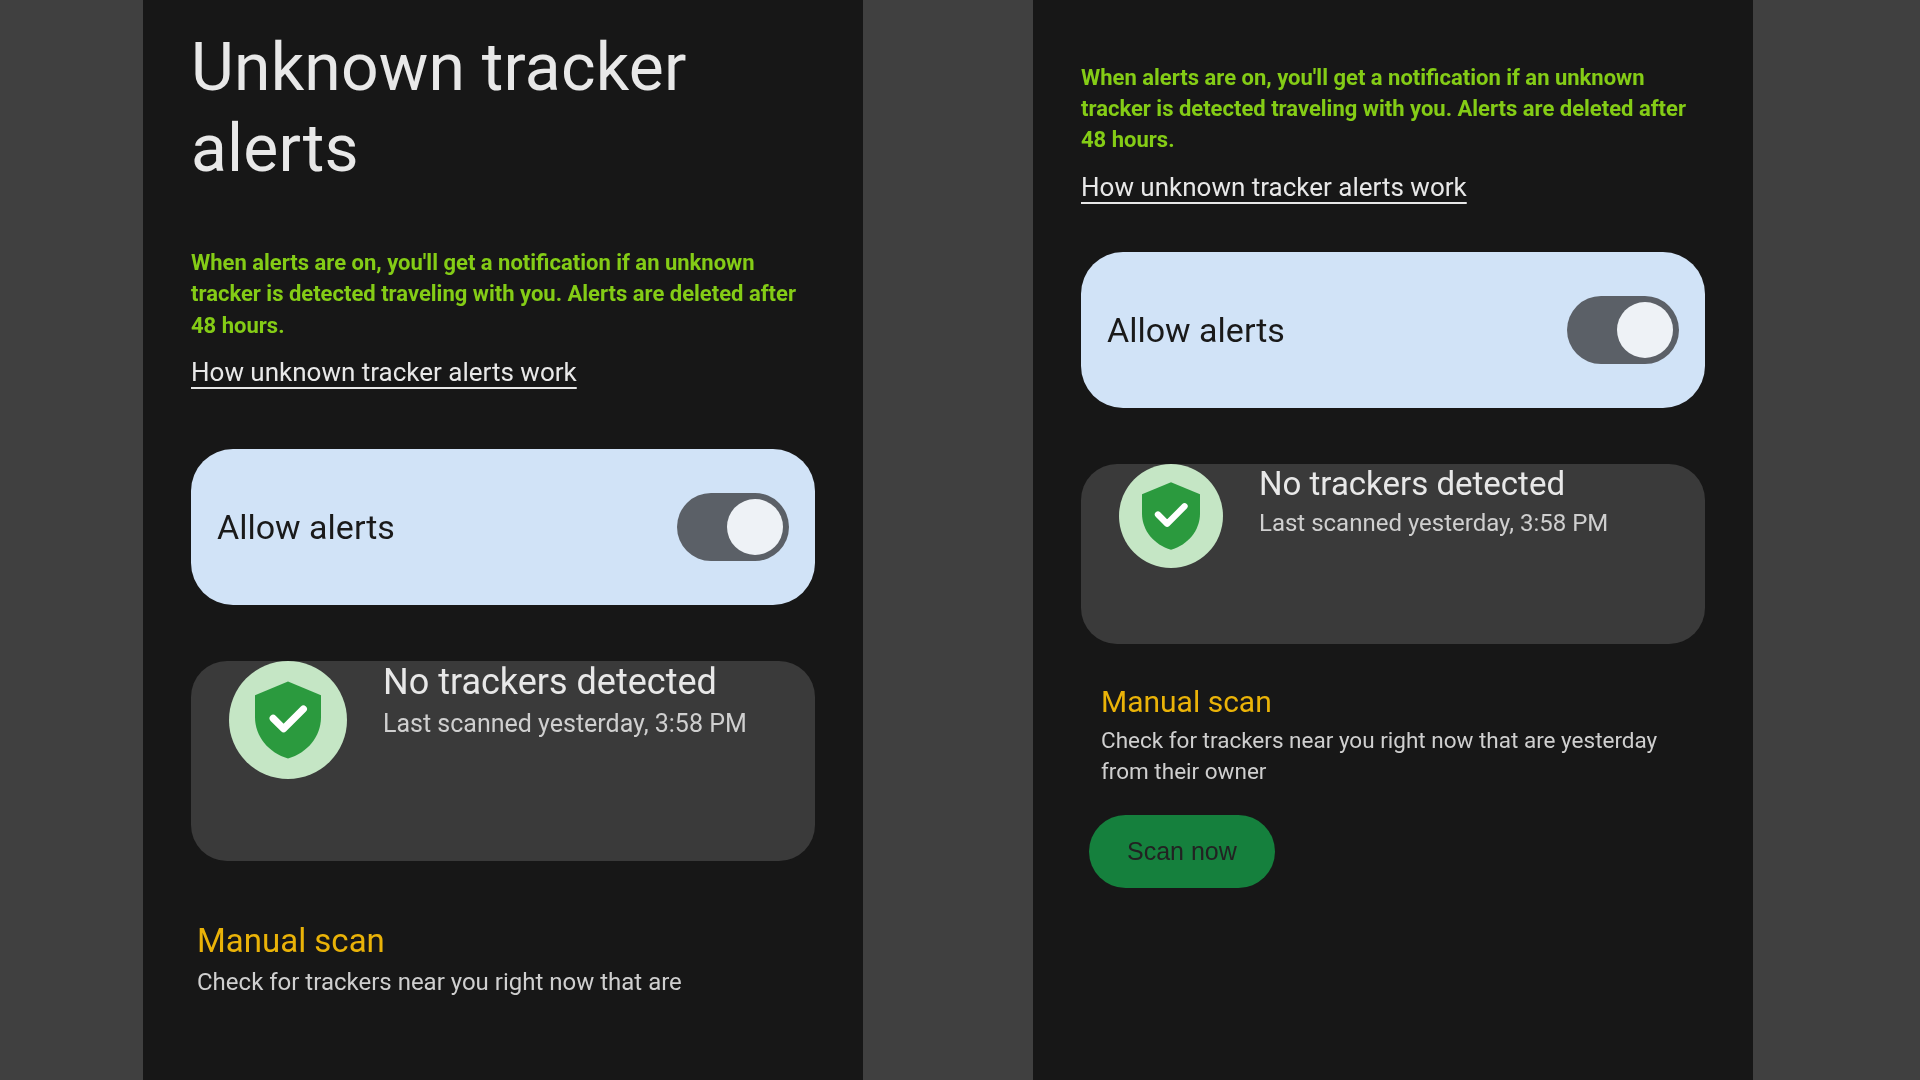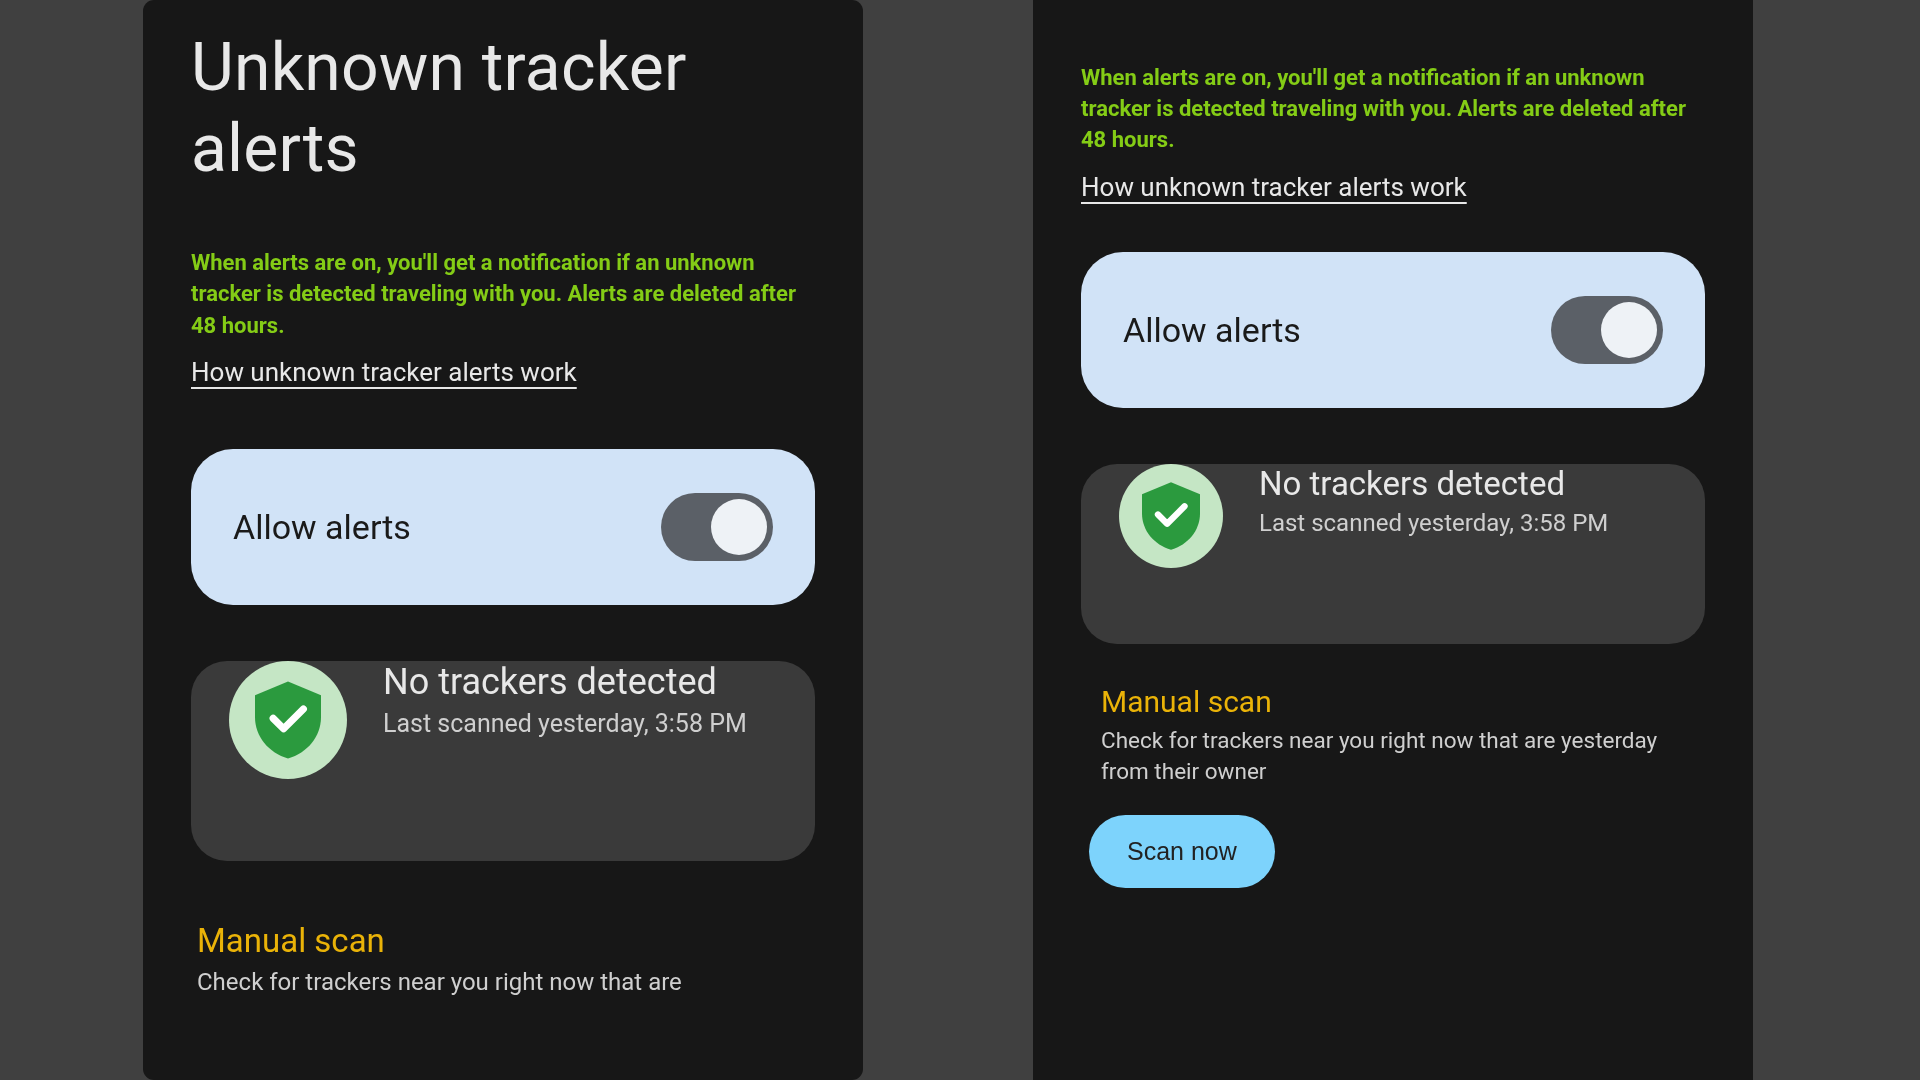--- a/index.html
+++ b/index.html
@@ -21,21 +21,20 @@
     top: 0;
     width: 720px;
     height: 1080px;
     background: #171717;
     color: #e6e6e6;
     box-sizing: border-box;
     overflow: hidden;
   }
   .phone-left {
     left: 143px;
-    border-radius: 11px;
   }
   .phone-right {
     left: 1033px;
   }
 
   .content {
     padding: 28px 48px 0 48px;
     box-sizing: border-box;
   }
 
@@ -69,21 +68,21 @@
     margin-bottom: 50px;
   }
 
   .allow-card {
     background: #d1e3f7;
     border-radius: 42px;
     height: 156px;
     display: flex;
     align-items: center;
     justify-content: space-between;
-    padding: 0 42px;
+    padding: 0 26px;
     margin-bottom: 56px;
     box-sizing: border-box;
   }
   .allow-label {
     color: #1a1a1a;
     font-size: 34px;
     font-weight: 400;
   }
 
   .switch {
@@ -169,21 +168,21 @@
     color: #cfcfcf;
     margin: 0 0 28px 6px;
   }
   .phone-right .section-desc {
     font-size: 22.5px;
     margin-left: 20px;
   }
 
   .scan-btn {
     display: inline-block;
-    background: #7dd3fc;
+    background: #15803d;
     color: #222;
     font-size: 25px;
     padding: 22px 38px;
     border-radius: 40px;
     border: none;
     font-weight: 500;
     cursor: pointer;
     margin-left: 8px;
   }
 </style>

